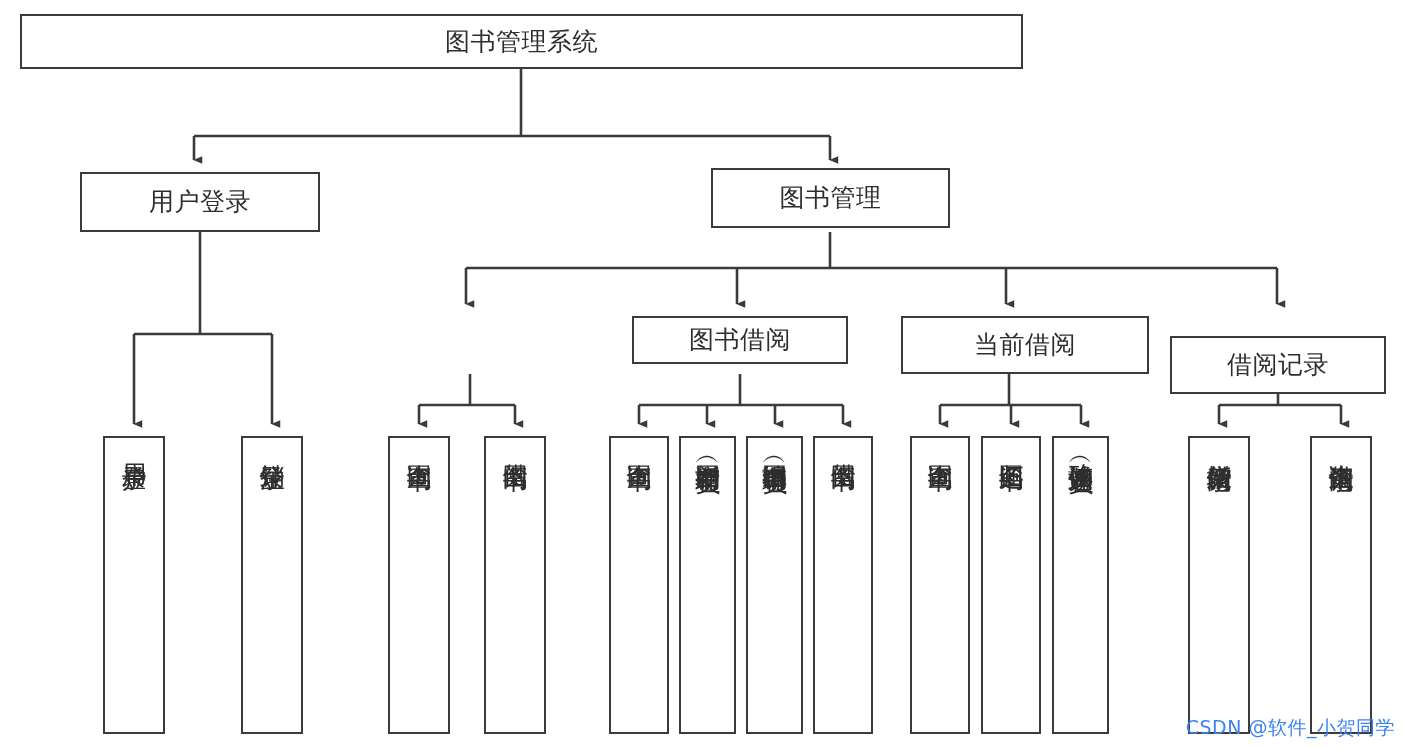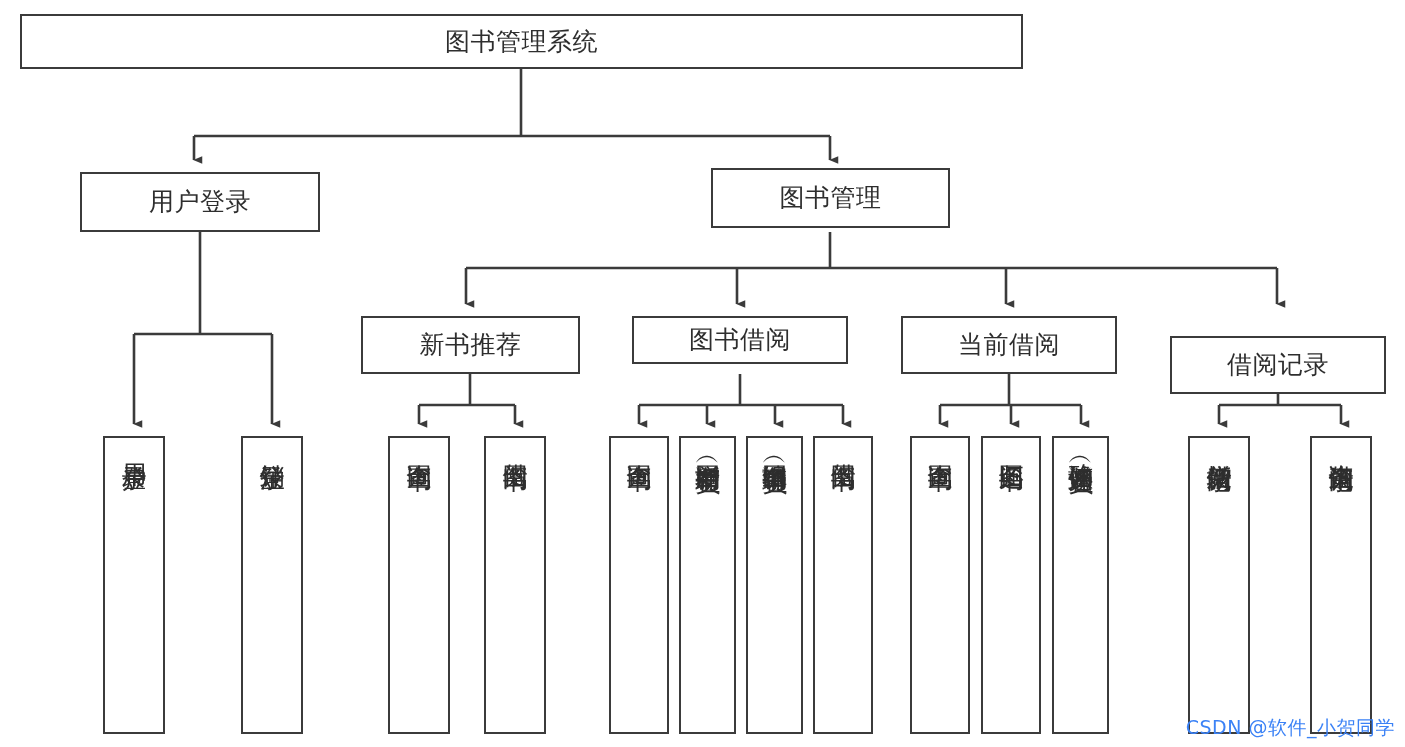--- a/index.html
+++ b/index.html
@@ -126,27 +126,24 @@
     <span class="label">图书管理系统</span>
   </div>
 
   <div class="node horiz" style="left:80px; top:172px; width:240px; height:60px;">
     <span class="label">用户登录</span>
   </div>
   <div class="node horiz" style="left:711px; top:168px; width:239px; height:60px;">
     <span class="label">图书管理</span>
   </div>
 
-  <div class="node horiz" style="left:361px; top:316px; width:219px; height:58px;">
-    <span class="label">新书推荐</span>
-  </div>
   <div class="node horiz" style="left:632px; top:316px; width:216px; height:48px;">
     <span class="label">图书借阅</span>
   </div>
-  <div class="node horiz" style="left:901px; top:316px; width:216px; height:58px;">
+  <div class="node horiz" style="left:901px; top:316px; width:248px; height:58px;">
     <span class="label">当前借阅</span>
   </div>
   <div class="node horiz" style="left:1170px; top:336px; width:216px; height:58px;">
     <span class="label">借阅记录</span>
   </div>
 
   <div class="node vert" style="left:103px; top:436px; width:62px; height:298px;">
     <span class="label">用户登录</span>
   </div>
   <div class="node vert" style="left:241px; top:436px; width:62px; height:298px;">

